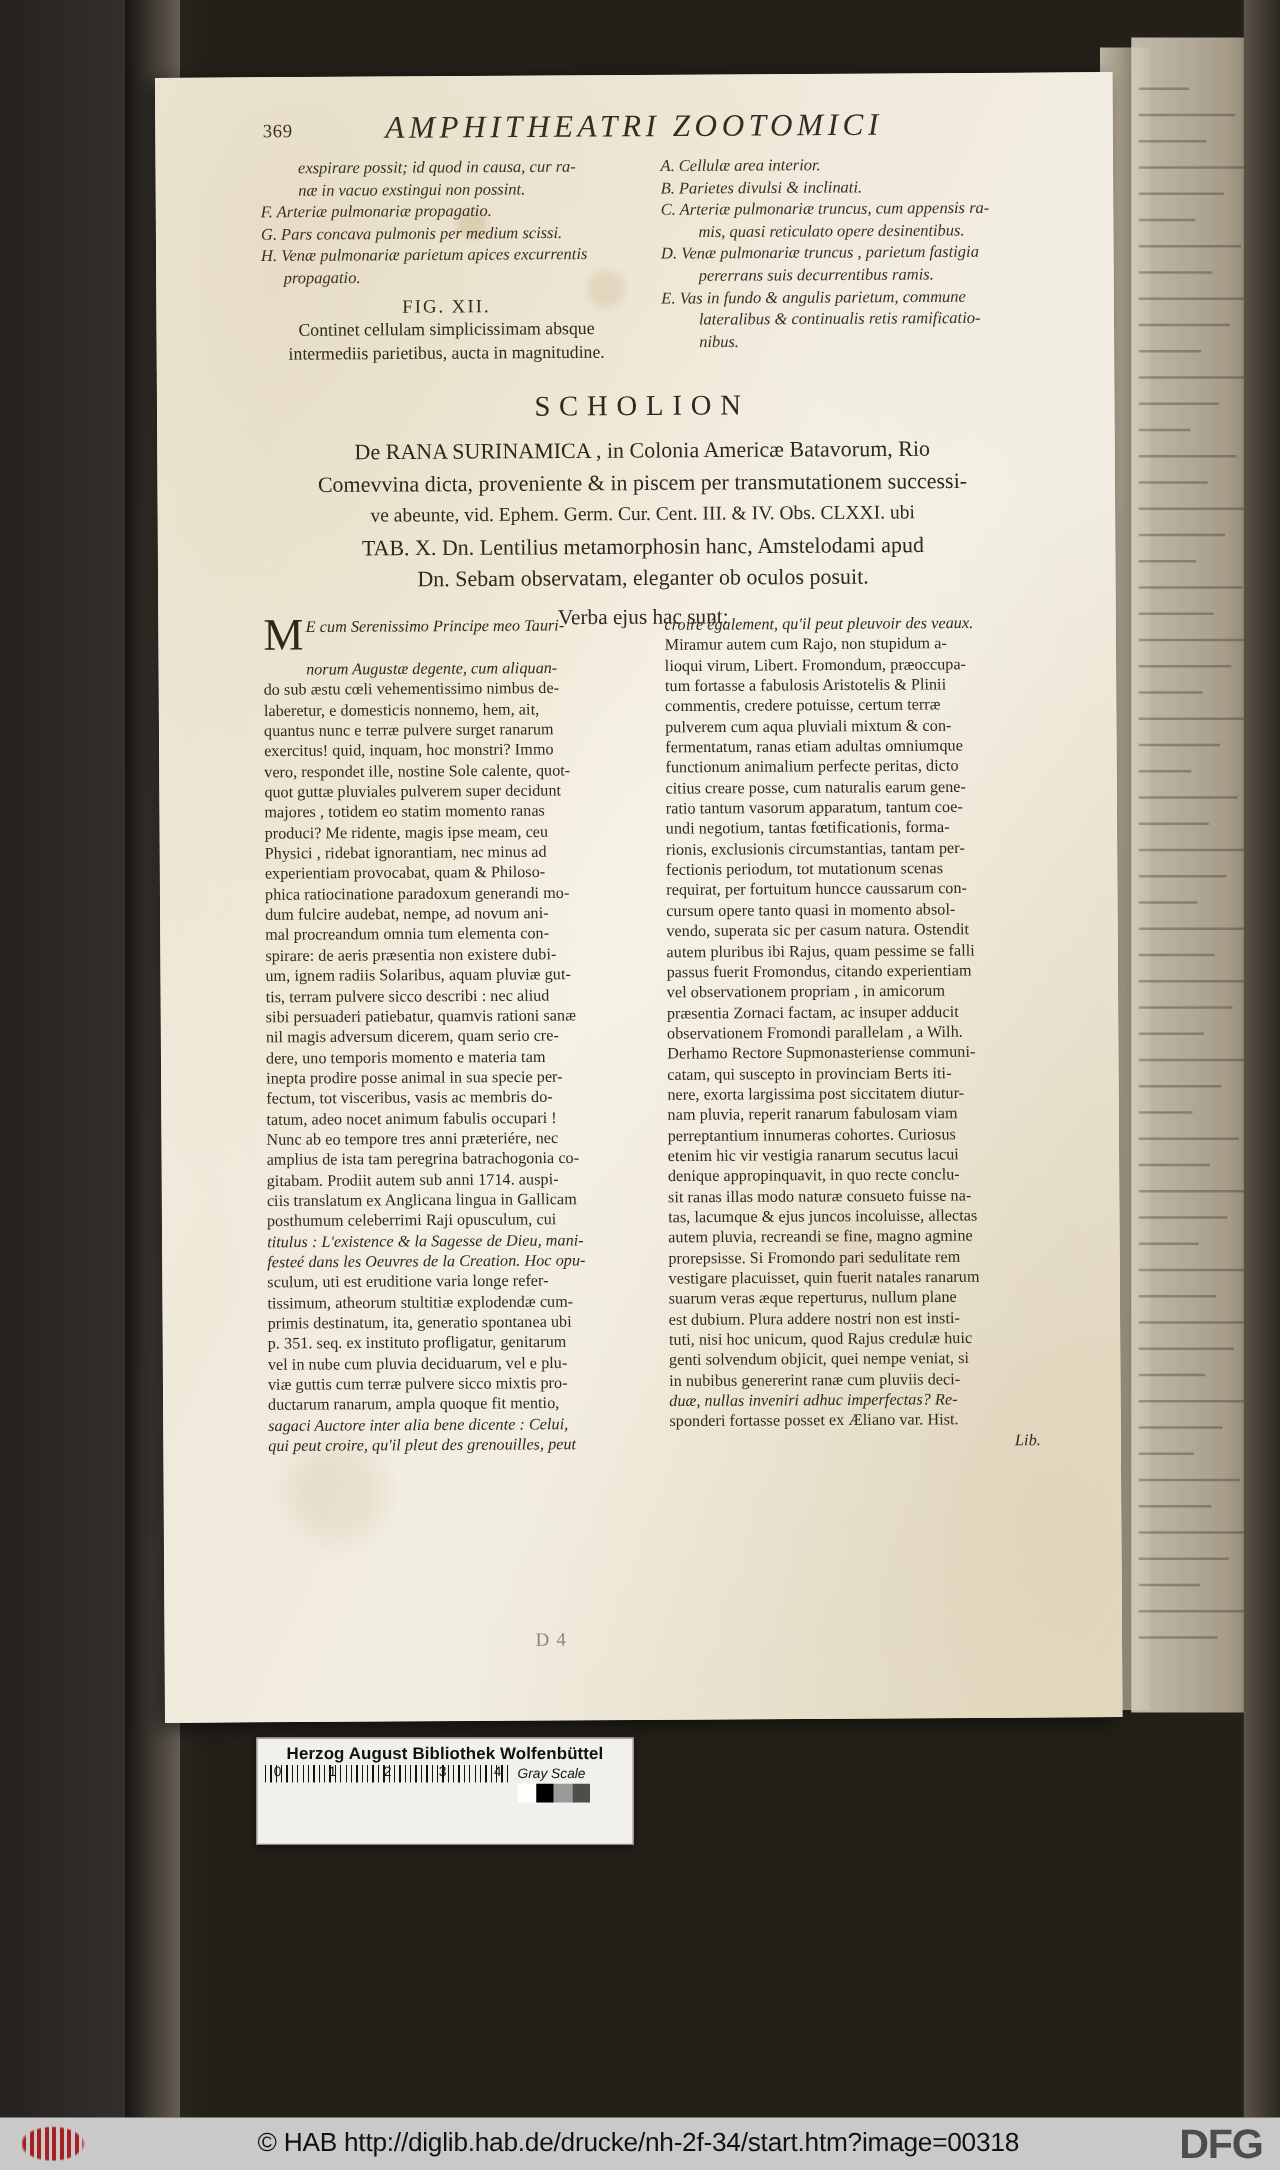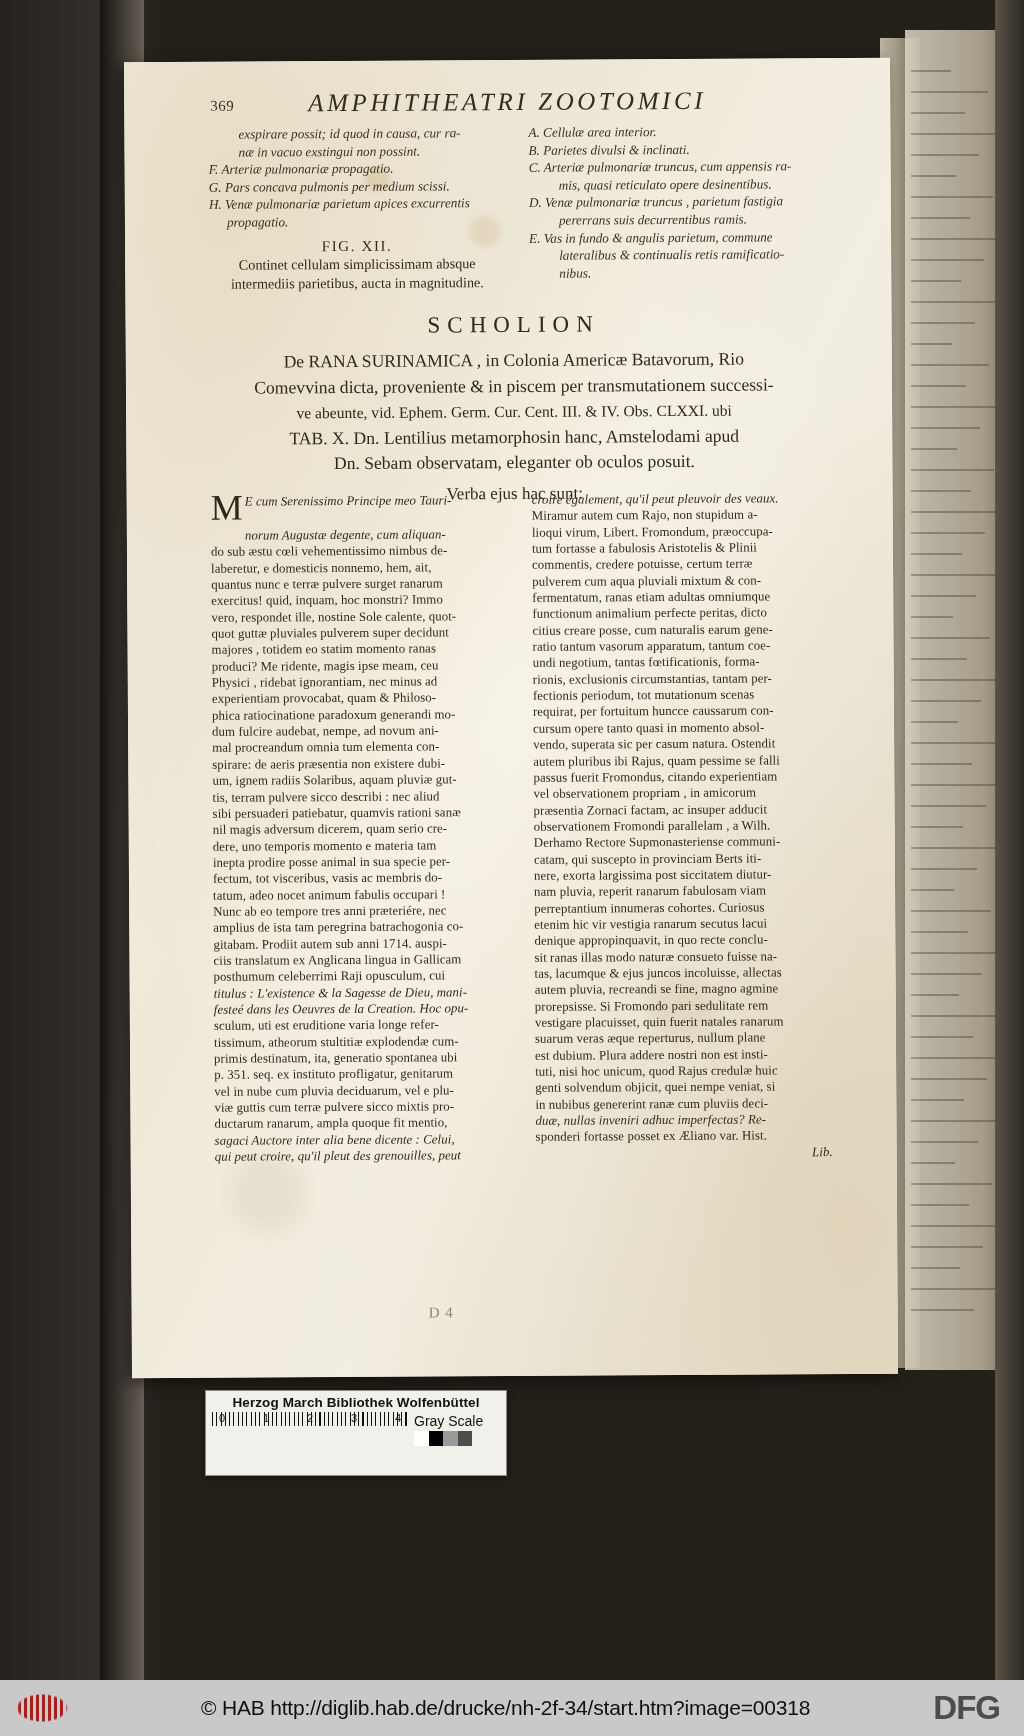--- a/index.html
+++ b/index.html
@@ -157,42 +157,42 @@
   #ruler{position:relative;width:196px;height:22px;}
   #ruler-ticks{
     position:absolute;left:0;top:0;width:196px;height:14px;
     background:repeating-linear-gradient(90deg,#111 0 1px,transparent 1px 4.3px);
   }
   #ruler-nums{
     position:relative;width:196px;height:14px;font-size:11px;color:#111;
   }
   #ruler-nums span{position:absolute;top:0;transform:translateX(-50%);}
   #gray-label{
-    font-size:14px;color:#111;padding-top:1px;white-space:nowrap;
+    font-size:11px;color:#111;padding-top:1px;white-space:nowrap;font-style:italic;
   }
   #gray-patches{display:flex;height:15px;width:58px;margin-top:2px;}
   #gray-patches i{display:block;flex:1;height:15px;}
 
   
   #footer{
-    position:absolute;left:0;bottom:0;width:1024px;height:56px;
+    position:absolute;left:0;bottom:0;width:1024px;height:42px;
     background:#c9c9c9;display:flex;align-items:center;
   }
   #hab-mark{
     width:72px;height:34px;margin-left:6px;
     background:repeating-linear-gradient(90deg,#a81f20 0 3px, #c9c9c9 3px 6px);
     -webkit-mask-image:radial-gradient(ellipse 52% 60% at 50% 50%, #000 62%, transparent 70%);
             mask-image:radial-gradient(ellipse 52% 60% at 50% 50%, #000 62%, transparent 70%);
   }
   #footer-url{
     flex:1;text-align:center;font-family:"Liberation Sans",sans-serif;
     font-size:21px;color:#101010;letter-spacing:-.2px;
   }
   #dfg-logo{
-    margin-right:24px;font-family:"Liberation Sans",sans-serif;
+    margin-right:14px;font-family:"Liberation Sans",sans-serif;
     font-weight:700;font-size:33px;color:#4d4d4d;letter-spacing:-1px;
   }
 </style>
 </head>
 <body>
 
 <div id="scan-bg"></div>
 <div id="gutter-shadow"></div>
 <div id="right-page-edge"></div>
 <div id="right-page-sliver">
@@ -391,21 +391,21 @@
           <div class="p-line">sponderi fortasse posset ex Æliano var. Hist.</div>
           <div class="p-line it" style="text-align: right;">Lib.</div>
         </div>
     </div>
 
     <div id="catchword">D 4</div>
   </div>
 </div>
 
 <div id="gray-card">
-  <div id="gray-card-title">Herzog March Bibliothek Wolfenbüttel</div>
+  <div id="gray-card-title">Herzog August Bibliothek Wolfenbüttel</div>
   <div id="gray-row">
     <div id="ruler">
       <div id="ruler-ticks"></div>
       <div id="ruler-nums">
           <span style="left: 10px;">0</span>
           <span style="left: 54px;">1</span>
           <span style="left: 98px;">2</span>
           <span style="left: 142px;">3</span>
           <span style="left: 186px;">4</span>
         </div>

